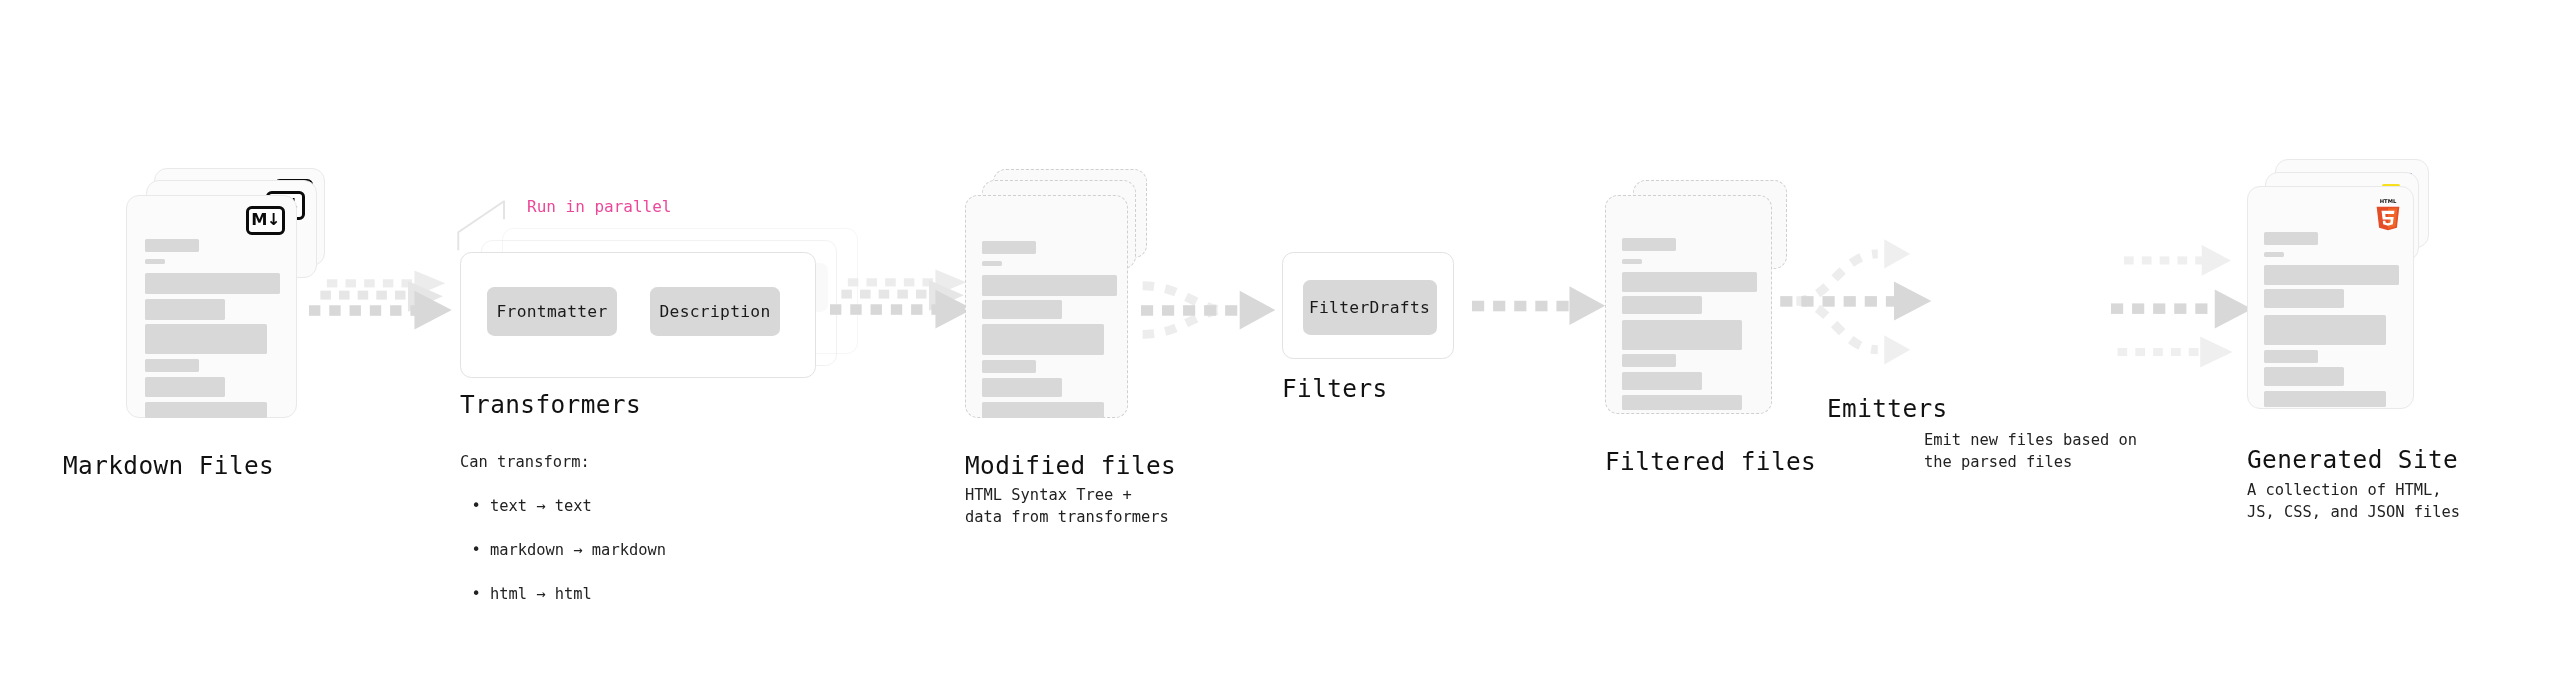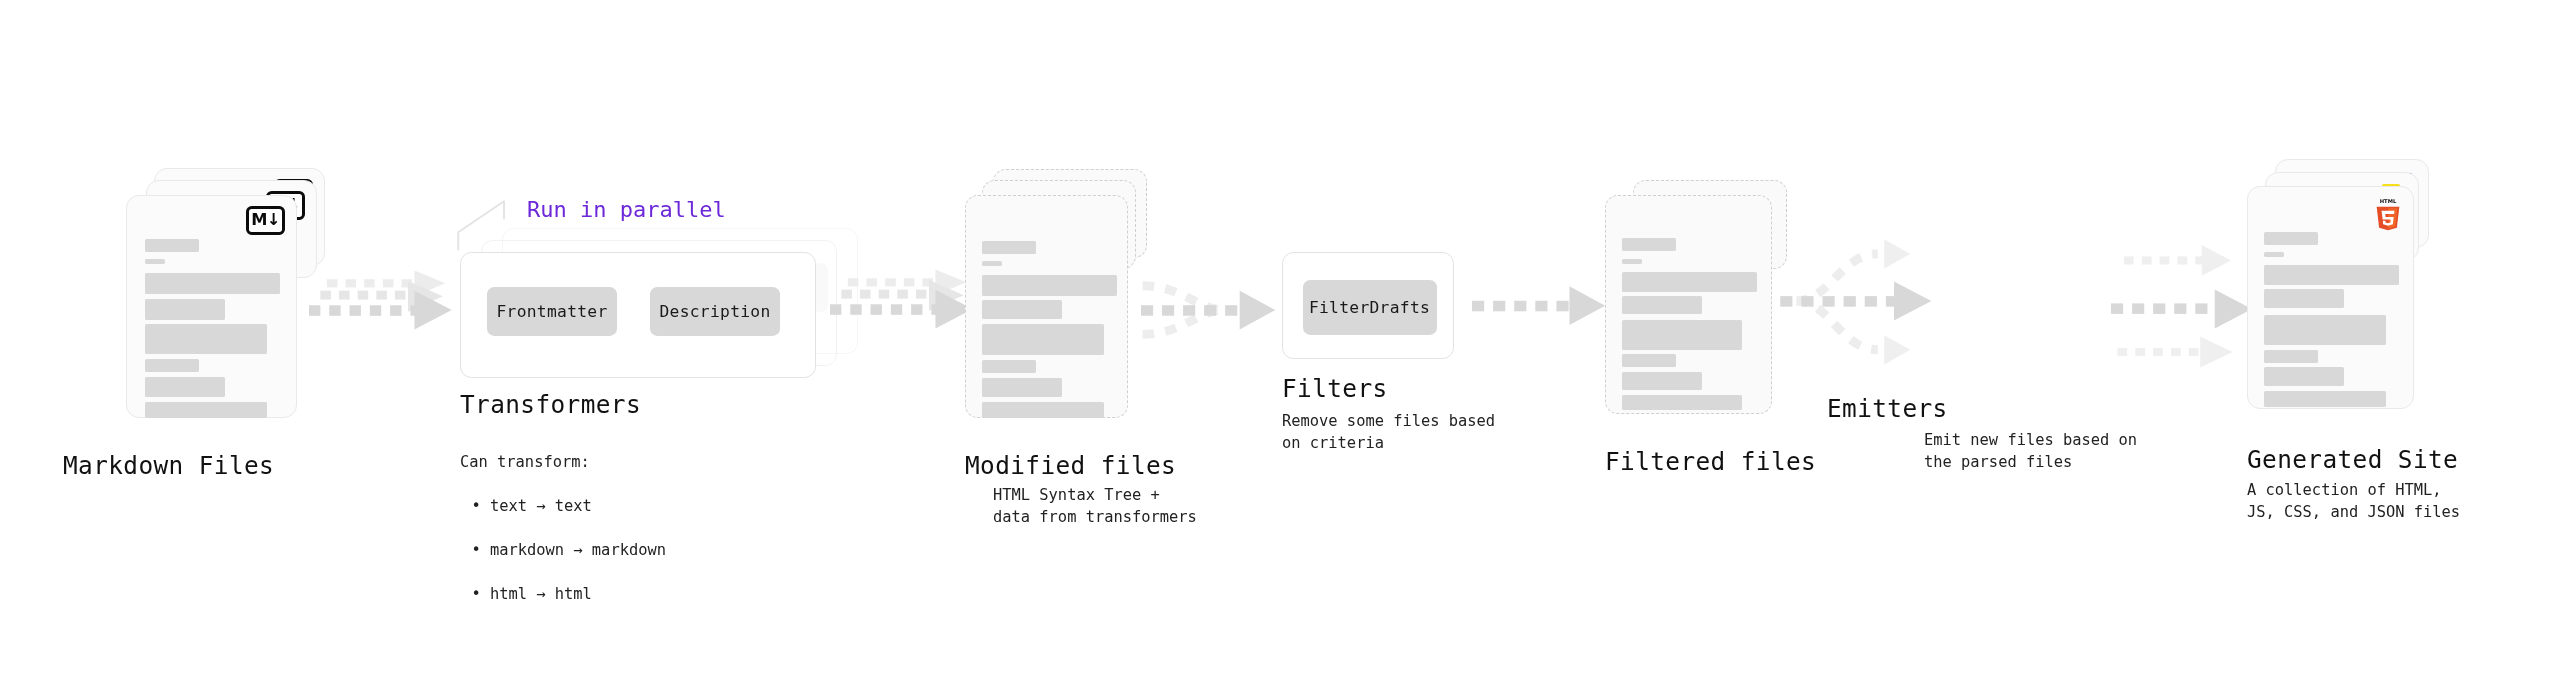--- a/index.html
+++ b/index.html
@@ -80,22 +80,22 @@
   .sub{
     position:absolute;
     font-size:15.4px;
     line-height:22px;
     color:#222222;
     white-space:pre-line;
   }
   .sub .li{display:block;}
   .note{
     position:absolute;
-    font-size:22px;
-    color:#6d28d9;
+    font-size:16px;
+    color:#ec4899;
     white-space:nowrap;
   }
   svg{position:absolute;overflow:visible;}
   .arrow-svg{position:absolute;}
 </style>
 </head>
 <body>
 
 <div class="stage">
 
@@ -229,21 +229,21 @@
       <div class="bar" style="left:16.3px;top:65px;width:19.5px;height:4.9px;"></div>
       <div class="bar" style="left:16.3px;top:79px;width:135px;height:21px;"></div>
       <div class="bar" style="left:16.3px;top:104px;width:80px;height:18.7px;"></div>
       <div class="bar" style="left:16.3px;top:128px;width:122px;height:31px;"></div>
       <div class="bar" style="left:16.3px;top:164px;width:54px;height:13px;"></div>
       <div class="bar" style="left:16.3px;top:182px;width:80px;height:18.7px;"></div>
       <div class="bar" style="left:16.3px;top:206px;width:122px;height:16.3px;"></div>
     </div>
   </div>
   <div class="title" style="left:965px;top:451px;">Modified files</div>
-  <div class="sub" style="left:965px;top:484px;width:268px;margin-left:28px;">HTML Syntax Tree +
+  <div class="sub" style="left:965px;top:484px;width:268px;">HTML Syntax Tree +
 data from transformers</div>
 
   <svg class="arrow-svg" style="left:1136px;top:268px;width:154px;height:89px;" viewBox="0 0 190 110">
     <g stroke="#ededed" stroke-width="11" fill="none" stroke-dasharray="14 14" stroke-linecap="butt">
       <path d="M8 22 C58 22 75 52 110 52"></path>
       <path d="M8 82 C58 82 75 52 110 52"></path>
     </g>
     <g fill="#d8d8d8">
       <rect x="6" y="46" width="15" height="13"></rect>
         <rect x="32" y="46" width="15" height="13"></rect>
@@ -251,22 +251,20 @@
         <rect x="84" y="46" width="15" height="13"></rect>
       <rect x="110" y="46" width="15" height="13"></rect>
       <polygon points="128,28 172,52 128,76"></polygon>
     </g>
   </svg>
 
   <div class="gbox" style="left:1282px;top:252px;width:172px;height:107px;">
     <div class="chip" style="left:19.5px;top:27px;width:134px;height:55px;">FilterDrafts</div>
   </div>
   <div class="title" style="left:1282px;top:374px;">Filters</div>
-  <div class="sub" style="left:1282px;top:410px;width:268px;">Remove some files based
-on criteria</div>
 
   <svg class="arrow-svg" style="left:1472px;top:291px;width:138px;height:32.5px;" viewBox="0 0 170 40">
     <g fill="#d8d8d8">
       <rect x="0" y="12" width="15" height="13"></rect>
         <rect x="26" y="12" width="15" height="13"></rect>
       <rect x="52" y="12" width="15" height="13"></rect>
         <rect x="78" y="12" width="15" height="13"></rect>
       <rect x="104" y="12" width="15" height="13"></rect>
       <polygon points="120,-6 164,18 120,42"></polygon>
     </g>

